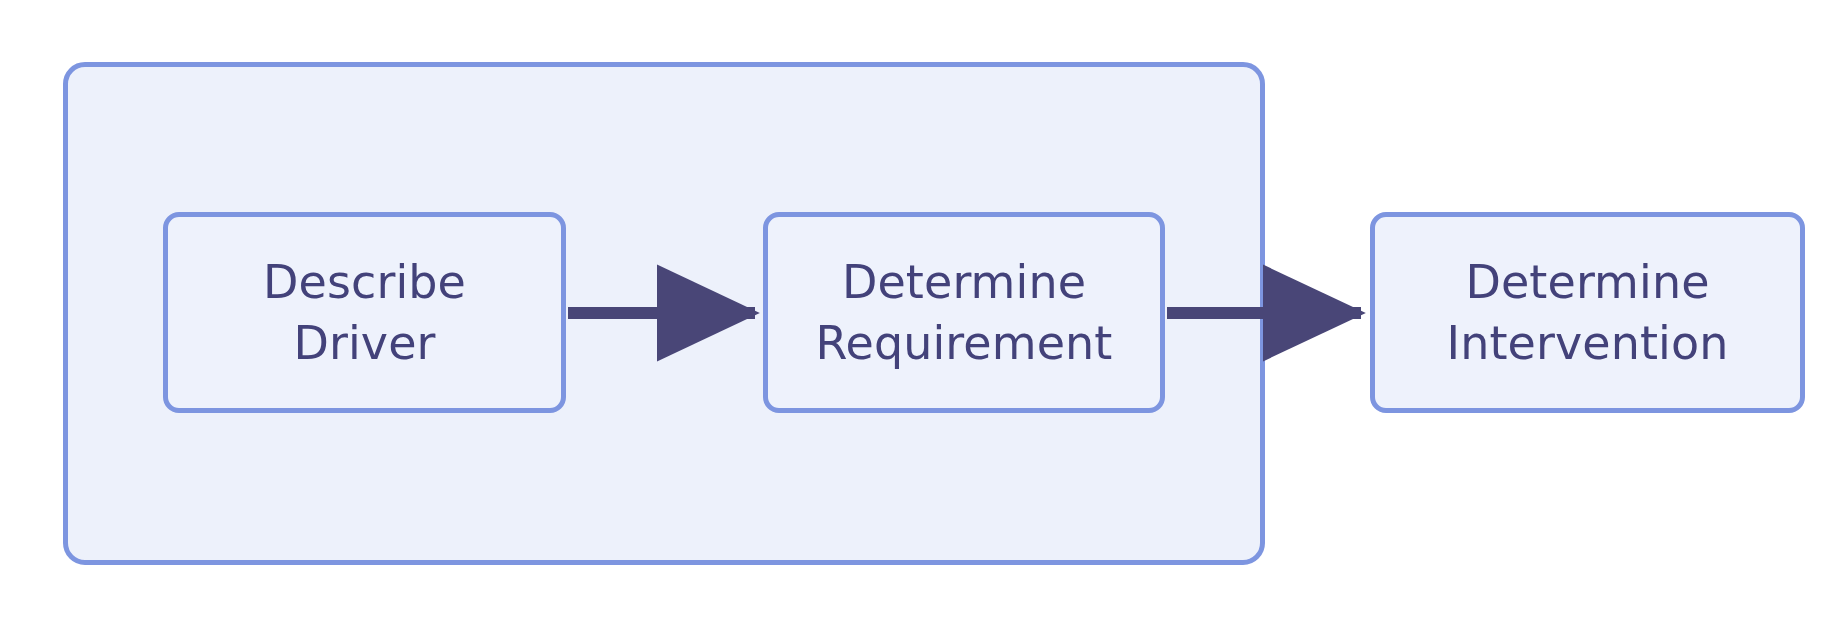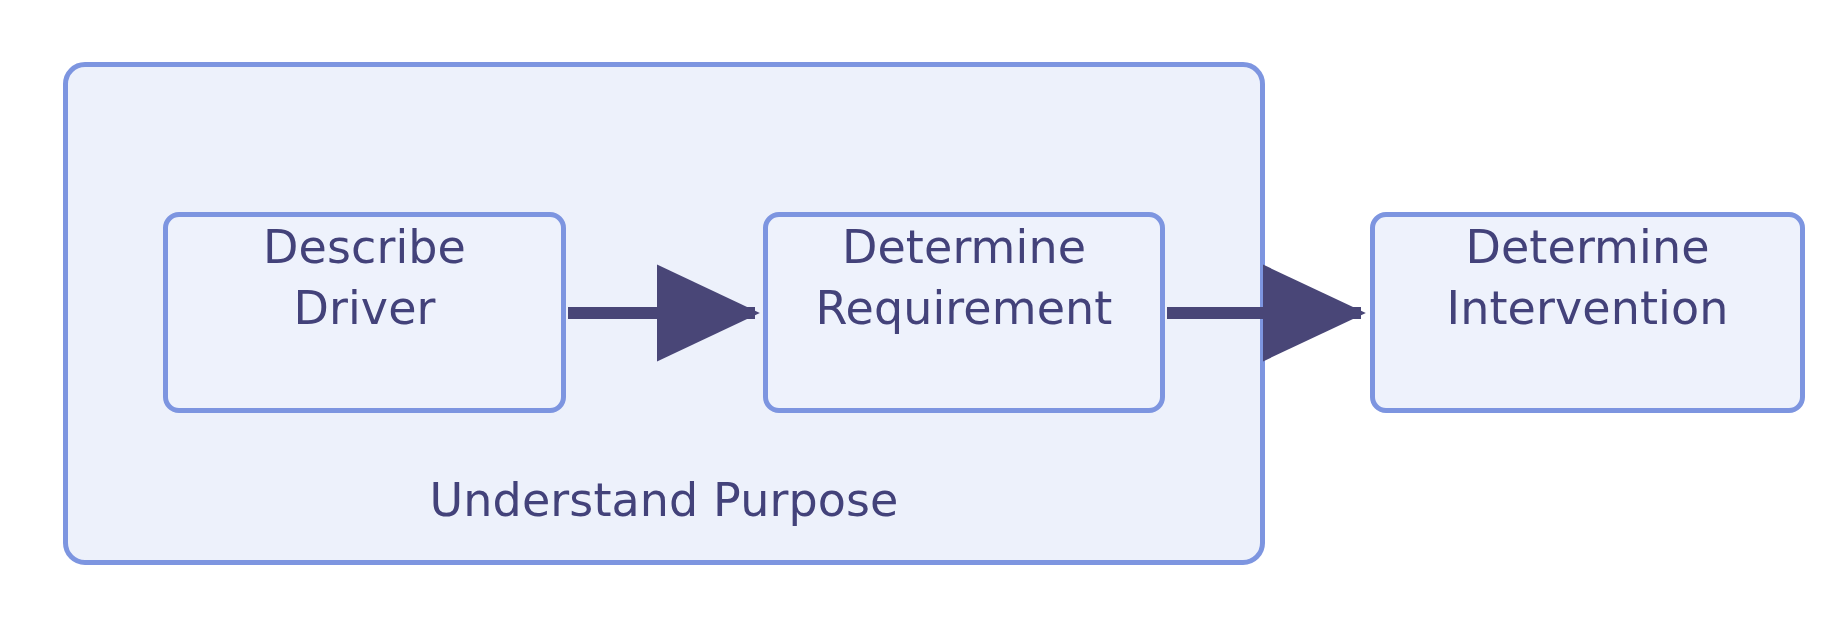--- a/index.html
+++ b/index.html
@@ -43,20 +43,21 @@
     white-space: nowrap;
   }
   
   .node {
     position: absolute;
     box-sizing: border-box;
     background: #eef2fc;
     border: 5px solid #7d95e0;
     border-radius: 16px;
     display: flex;
+    align-items: center;
     justify-content: center;
     text-align: center;
   }
   .node-label {
     font-size: 46px;
     line-height: 1.32;
     color: #43427a;
     letter-spacing: 0.1px;
     padding: 0 6px;
     white-space: pre-line;
@@ -118,15 +119,14 @@
   <div class="node" id="node-determine-requirement">
     <span class="node-label">Determine
 Requirement</span>
   </div>
 
   <div class="node" id="node-determine-intervention">
     <span class="node-label">Determine
 Intervention</span>
   </div>
 
-  <div class="subgraph-label">Understand Purpose</div>
 
 </div>
 
 </body></html>

